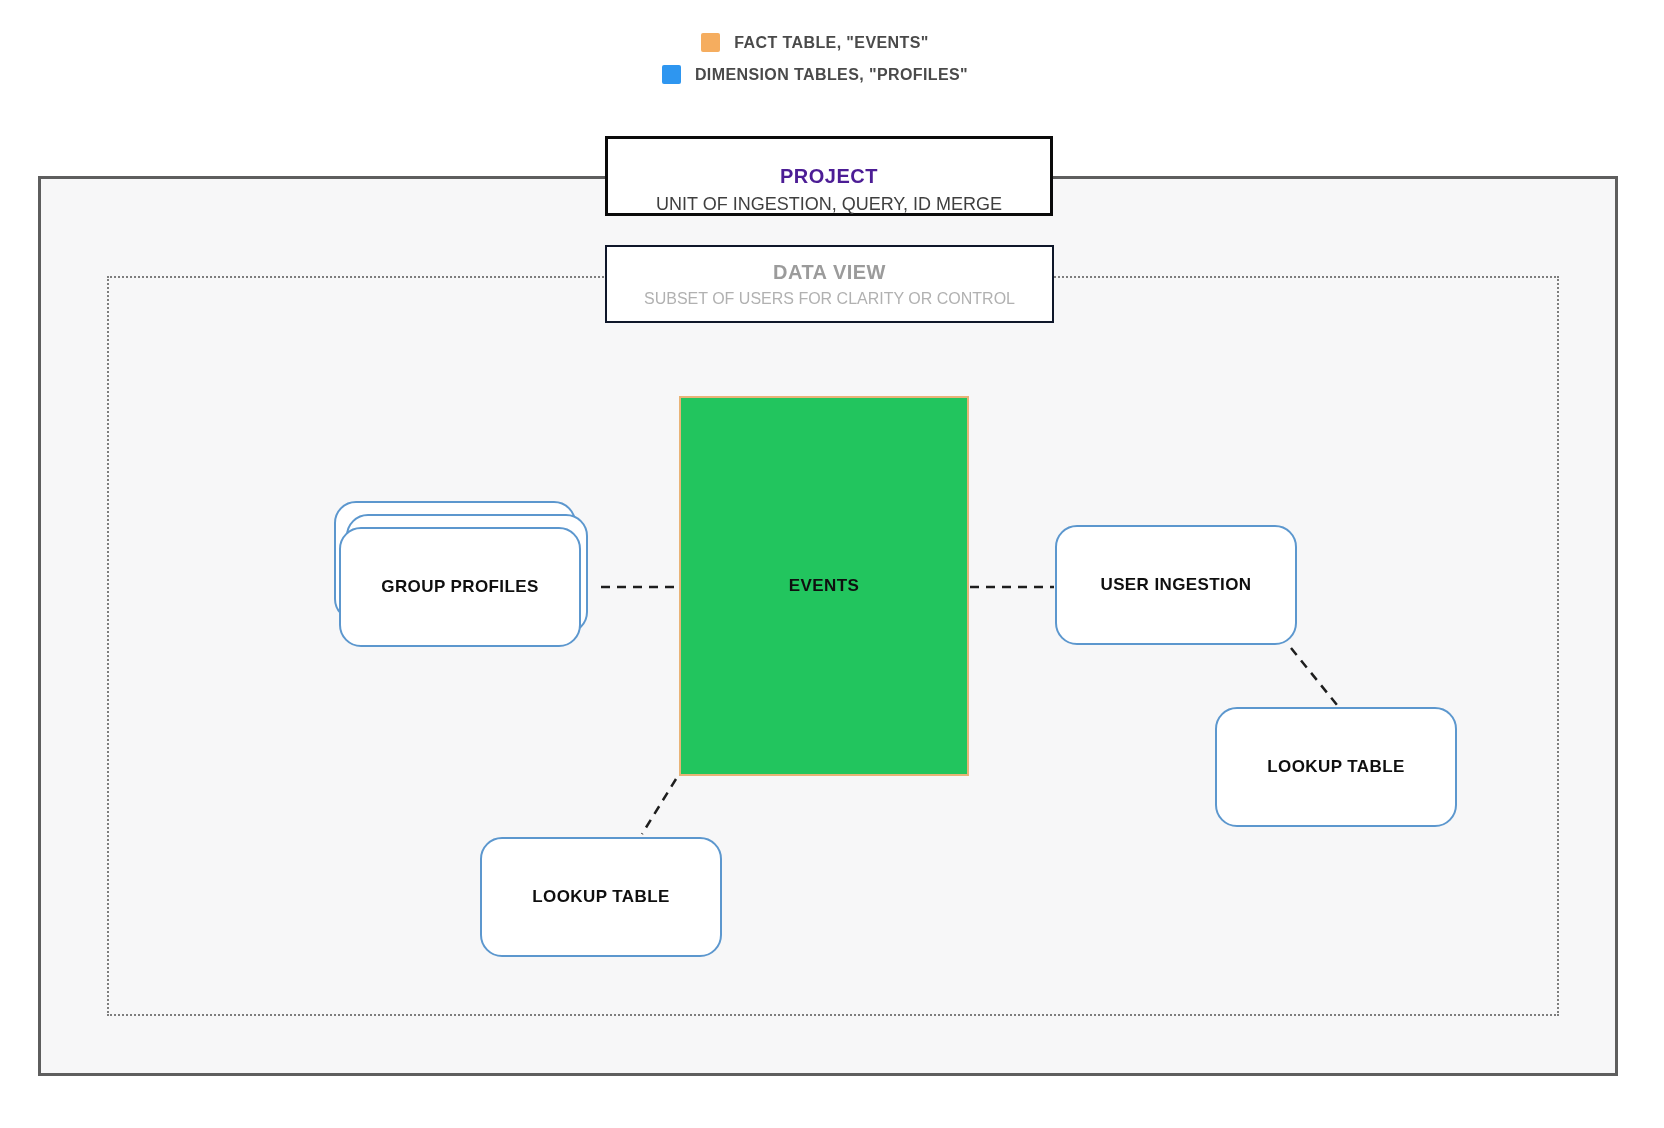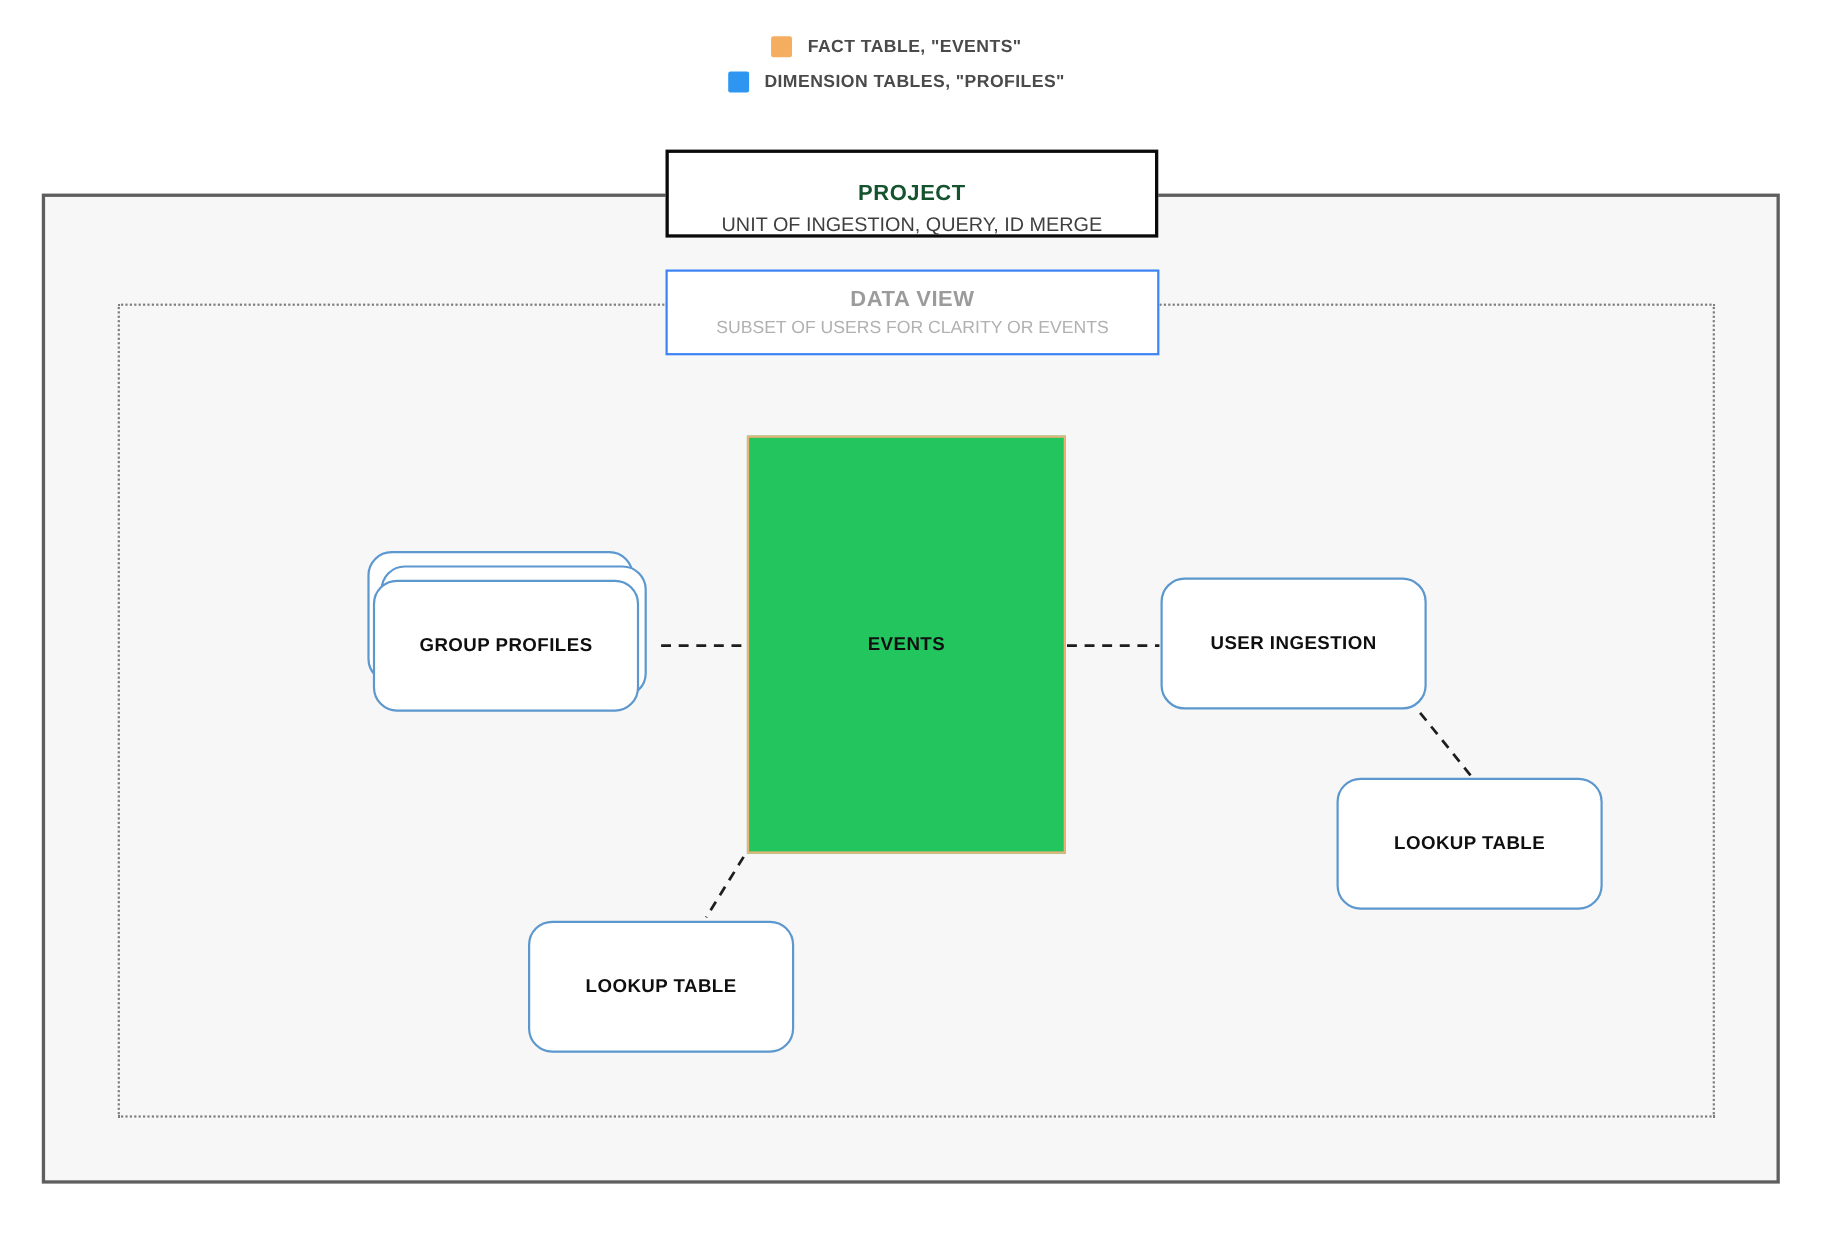--- a/index.html
+++ b/index.html
@@ -84,35 +84,35 @@
     left: 605px;
     top: 136px;
     width: 442px;
     height: 74px;
     border: 3px solid #0a0a0a;
   }
   .project-box .hb-title {
     font-size: 20px;
     font-weight: 700;
     letter-spacing: 0.5px;
-    color: #14532d;
+    color: #4c1d95;
     margin-top: 28px;
   }
   .project-box .hb-subtitle {
     margin-top: 6px;
     font-size: 18px;
     font-weight: 400;
     color: #3f3f3f;
   }
   .dataview-box {
     left: 605px;
     top: 245px;
     width: 445px;
     height: 74px;
-    border: 2px solid #3b82f6;
+    border: 2px solid #0f172a;
   }
   .dataview-box .hb-title {
     font-size: 20px;
     font-weight: 700;
     letter-spacing: 0.5px;
     color: #9b9b9b;
   }
   .dataview-box .hb-subtitle {
     margin-top: 6px;
     font-size: 16px;
@@ -203,21 +203,21 @@
     <line x1="676" y1="779" x2="642" y2="834"></line>
   </svg>
 
   <div class="header-box project-box">
     <div class="hb-title">PROJECT</div>
     <div class="hb-subtitle">UNIT OF INGESTION, QUERY, ID MERGE</div>
   </div>
 
   <div class="header-box dataview-box">
     <div class="hb-title">DATA VIEW</div>
-    <div class="hb-subtitle">SUBSET OF USERS FOR CLARITY OR EVENTS</div>
+    <div class="hb-subtitle">SUBSET OF USERS FOR CLARITY OR CONTROL</div>
   </div>
 
   <div class="events-node">
     <span class="node-label">EVENTS</span>
   </div>
 
   <div class="card gp-back"></div>
   <div class="card gp-middle"></div>
   <div class="card gp-front">
     <span class="node-label">GROUP PROFILES</span>

